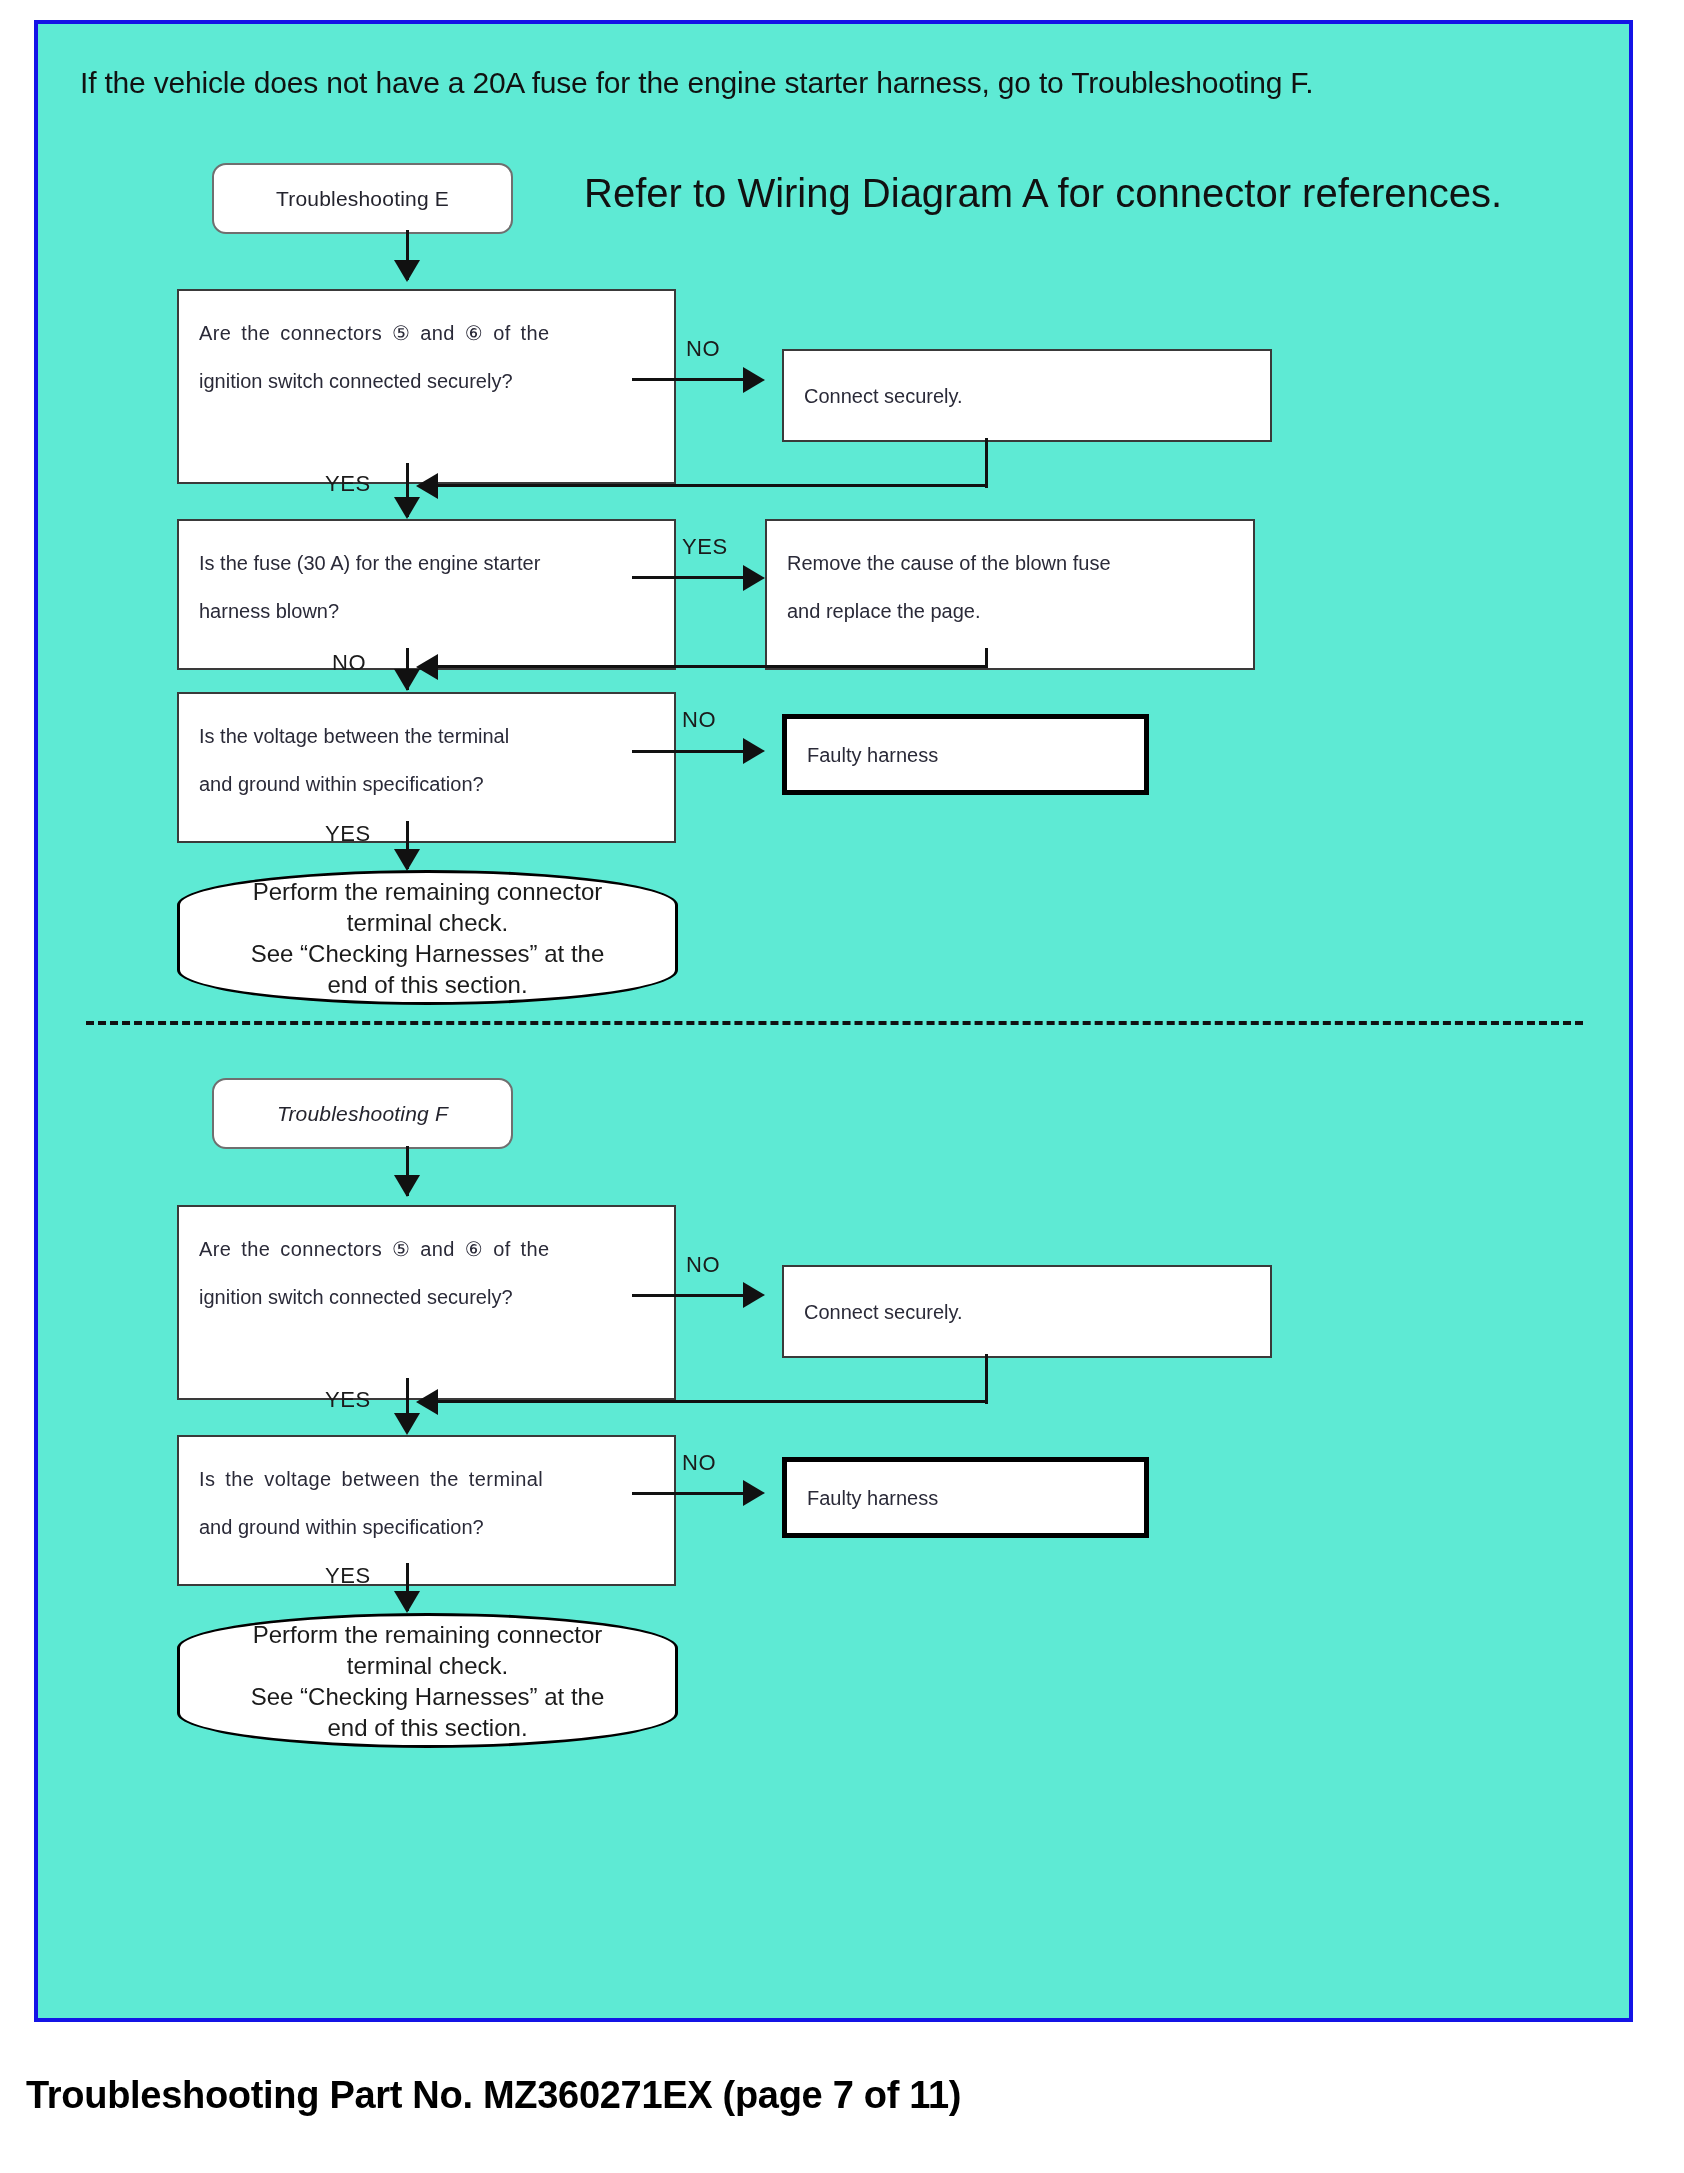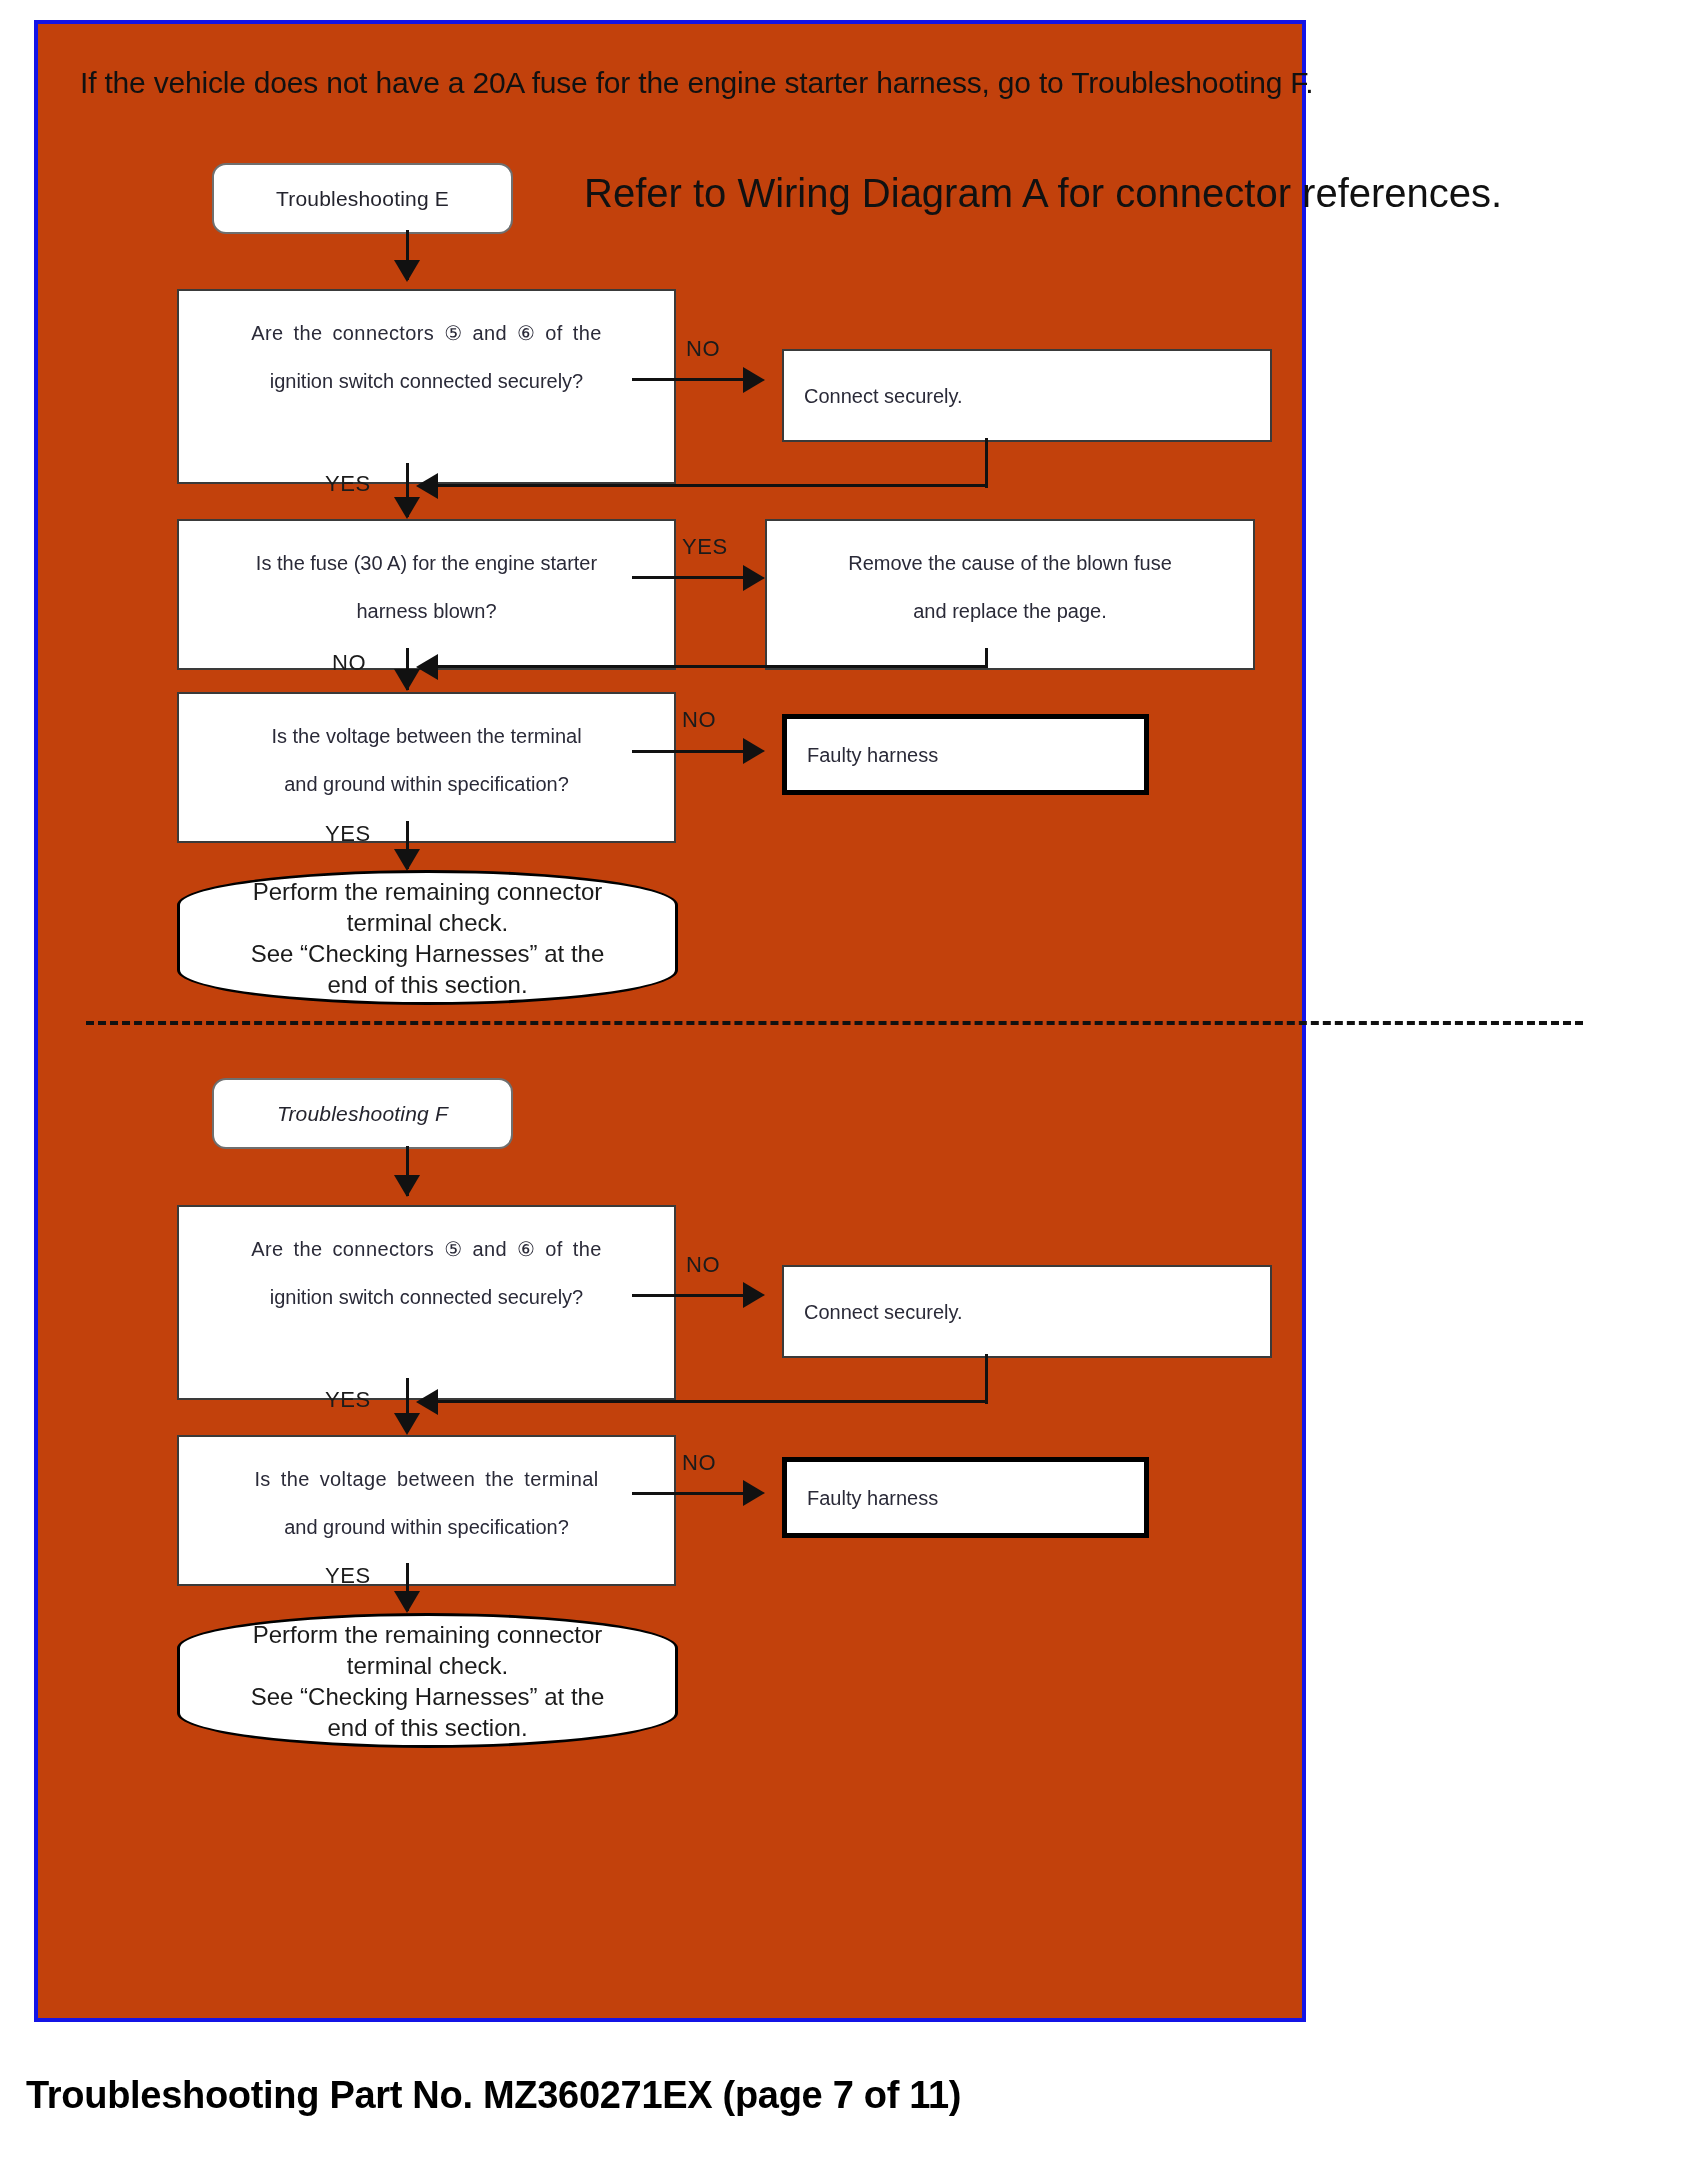--- a/index.html
+++ b/index.html
@@ -14,24 +14,24 @@
     color: #000000;
     position: relative;
     overflow: hidden;
   }
 
   
   #page-frame {
     position: absolute;
     left: 34px;
     top: 20px;
-    width: 1272px;
+    width: 1599px;
     height: 2002px;
     border: 4px solid #1414e6;
-    background: #c2410c;
+    background: #5eead4;
     box-sizing: border-box;
   }
 
   
   .headline {
     position: absolute;
     left: 42px;
     top: 42px;
     font-size: 30px;
     letter-spacing: -0.2px;
@@ -64,21 +64,20 @@
 
   
   .proc-box {
     position: absolute;
     border: 2px solid #3a3a3a;
     background: #ffffff;
     padding: 18px 20px 0 20px;
     font-size: 20px;
     line-height: 48px;
     color: #2a2a38;
-    text-align: center;
   }
   .proc-box.thick {
     border: 5px solid #000000;
   }
   .proc-box.single {
     display: flex;
     align-items: center;
     padding-top: 0;
     margin-left: 17px;
   }

